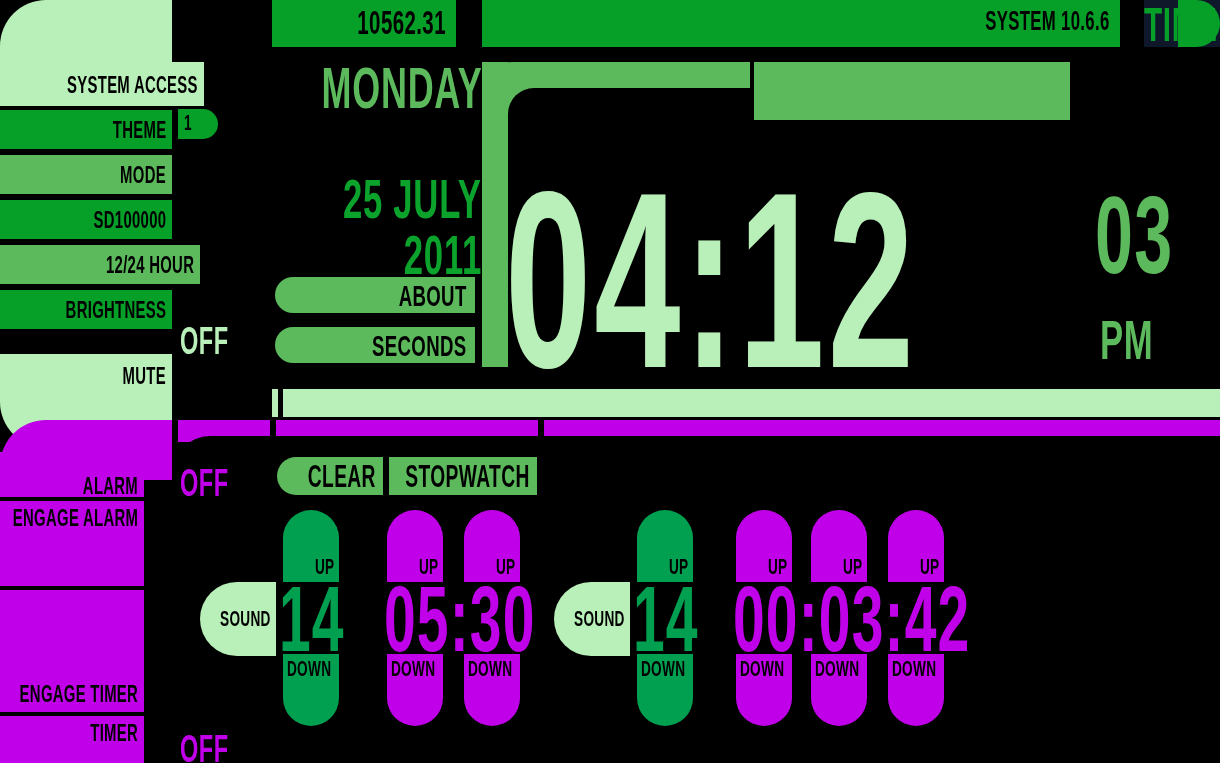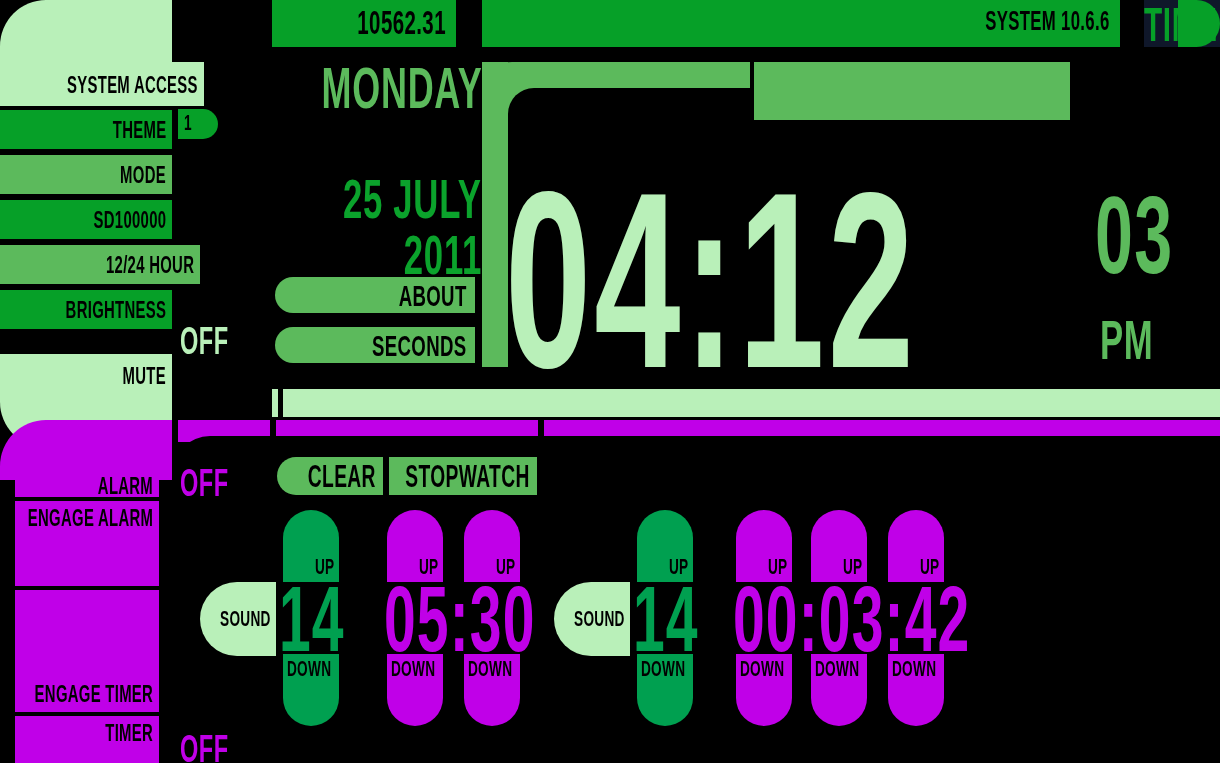--- a/index.html
+++ b/index.html
@@ -158,21 +158,21 @@
   }
   #purple-bar-c{
     position:absolute;left:544px;top:420px;width:676px;height:22px;background:var(--pur);
   }
 
   #bottom-panel{
     position:absolute;left:172px;top:436px;width:1048px;height:327px;background:#000;
     border-top-left-radius:38px;
   }
 
-  .prow{position:absolute;left:15px;width:144px;background:var(--pur);}
+  .prow{position:absolute;left:0;width:144px;background:var(--pur);}
   .prow .lbl{position:absolute;right:6px;font-size:24px;color:#000;}
 
   #alarm-off{position:absolute;left:180px;top:462px;font-size:38px;color:var(--pur);}
   #timer-off{position:absolute;left:180px;top:728px;font-size:38px;color:var(--pur);}
 
   
   #btn-clear{
     position:absolute;left:277px;top:457px;width:106px;height:38px;background:var(--mid2);
     border-top-left-radius:19px;border-bottom-left-radius:19px;
   }

